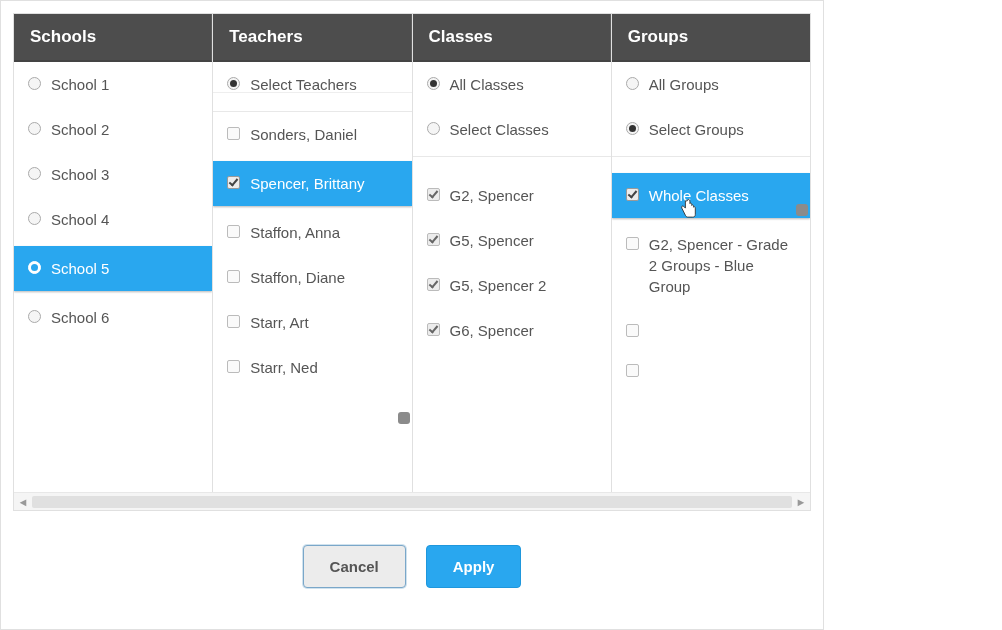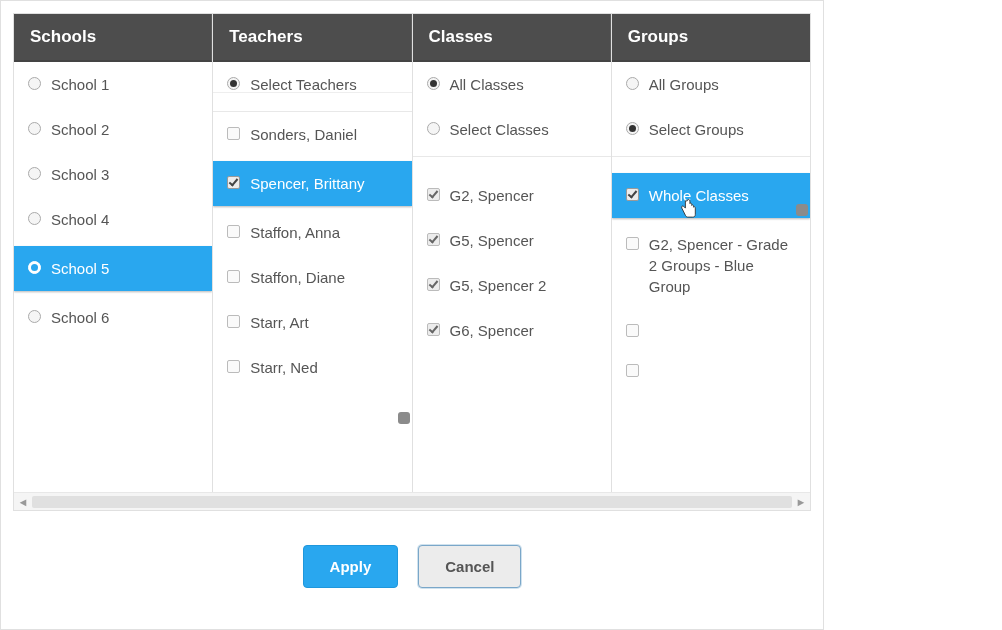--- a/index.html
+++ b/index.html
@@ -372,16 +372,16 @@
 
     </div>
     <div class="hscroll">
       <span class="arrow left">◄</span>
       <div class="track"></div>
       <span class="arrow right">►</span>
     </div>
   </div>
 
   <div class="btn-bar">
+    <button class="btn btn-secondary">Cancel</button>
     <button class="btn btn-primary">Apply</button>
-    <button class="btn btn-secondary">Cancel</button>
   </div>
 </div>
 
 </body></html>

